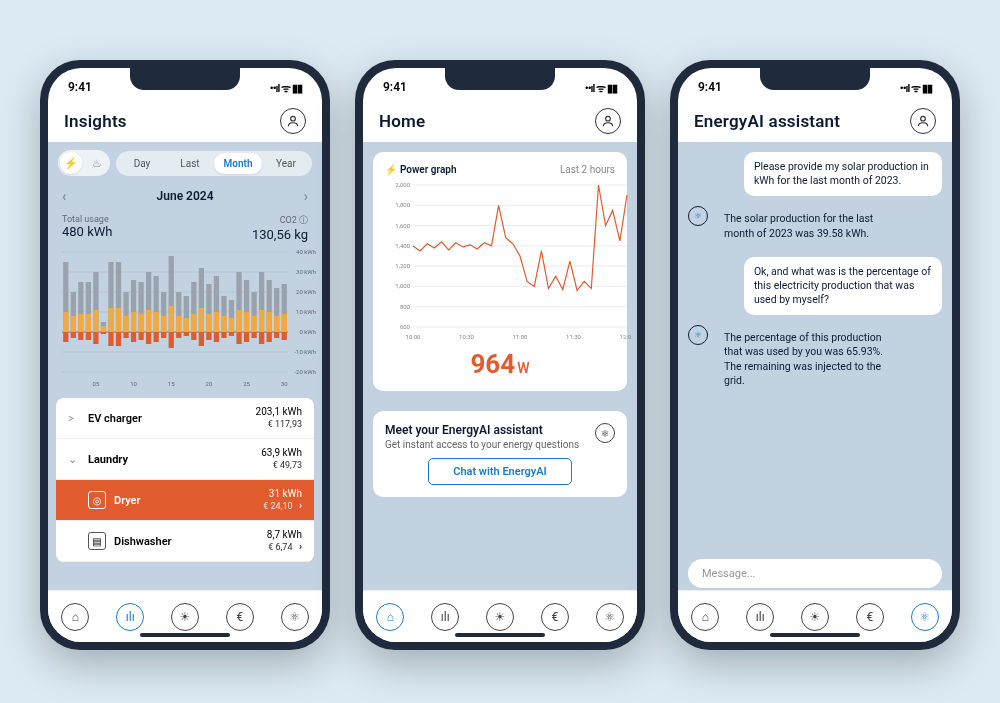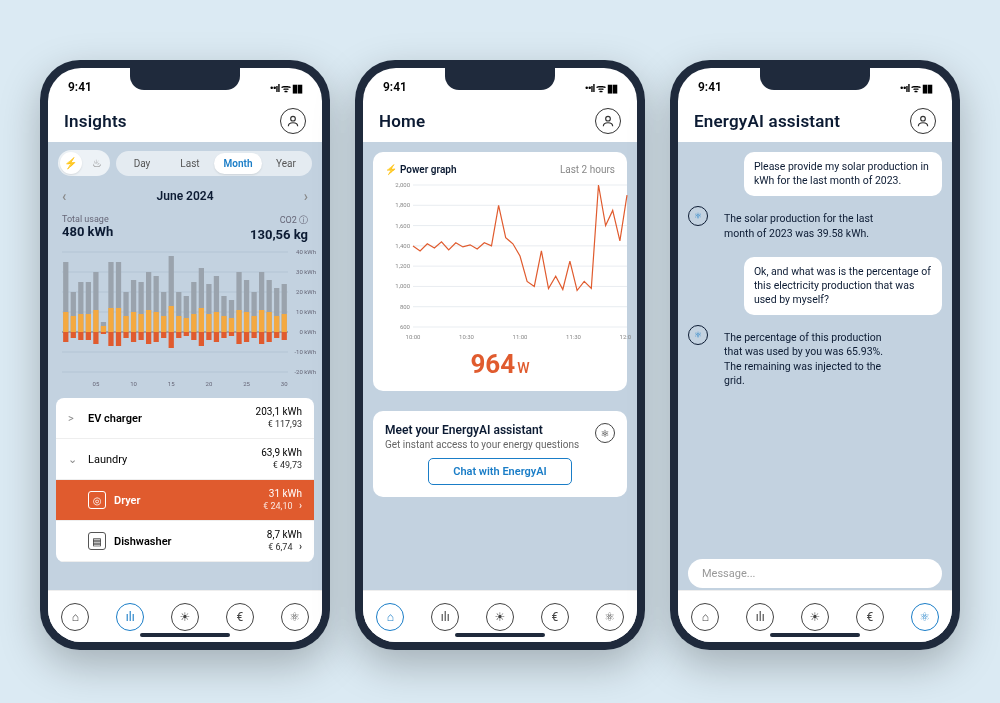--- a/index.html
+++ b/index.html
@@ -24,21 +24,21 @@
   .mode-icons { display:flex; gap:4px; background:rgba(255,255,255,.7); border-radius:14px; padding:2px; }
   .mode-icon { width:22px; height:22px; border-radius:11px; display:flex; align-items:center; justify-content:center; font-size:11px; }
   .mode-icon.on { background:#fff; color:#1a7dc7; box-shadow:0 1px 2px rgba(0,0,0,.1); }
   .period-tabs { flex:1; display:flex; background:rgba(255,255,255,.55); border-radius:14px; padding:2px; }
   .tab { flex:1; text-align:center; font-size:10px; padding:5px 0; border-radius:12px; color:#555; }
   .tab.on { background:#fff; color:#1a7dc7; font-weight:600; box-shadow:0 1px 2px rgba(0,0,0,.1); }
   .month-nav { display:flex; justify-content:space-between; align-items:center; padding:4px 14px; font-size:12px; font-weight:600; color:#0c1b33; }
   .chev { color:#888; font-size:14px; }
   .stats { display:flex; justify-content:space-between; padding:6px 14px 2px; }
   .stat-label { font-size:9px; color:#667; }
-  .stat-value { font-size:13px; font-weight:700; color:#0c1b33; }
+  .stat-value { font-size:13px; font-weight:400; color:#0c1b33; }
   .stat-right { text-align:right; }
   .barchart { padding:4px 10px 0; }
   .device-list { background:#fff; margin:6px 8px 0; border-radius:8px; overflow:hidden; }
   .device-row { display:flex; align-items:center; justify-content:space-between; padding:8px 12px; font-size:11px; border-bottom:1px solid #eee; }
   .device-row.selected { background:#e05b2e; color:#fff; }
   .device-left { display:flex; align-items:center; gap:8px; }
   .device-right { text-align:right; font-size:10px; line-height:1.2; }
   .device-right .sub { font-size:9px; opacity:.85; }
   .dev-icon { width:18px; height:18px; display:flex; align-items:center; justify-content:center; }
 
@@ -236,21 +236,21 @@
       <div class="device-row">
             <div class="device-left">
               <span style="width:12px;color:#888">&gt;</span>
               <span style="font-weight:600">EV charger</span>
             </div>
             <div class="device-right">203,1 kWh<br><span class="sub">€ 117,93</span></div>
           </div>
           <div class="device-row">
             <div class="device-left">
               <span style="width:12px;color:#888">⌄</span>
-              <span style="font-weight:400">Laundry</span>
+              <span style="font-weight:700">Laundry</span>
             </div>
             <div class="device-right">63,9 kWh<br><span class="sub">€ 49,73</span></div>
           </div>
           <div class="device-row selected">
             <div class="device-left">
               <span style="width:12px"></span>
               <span class="dev-icon" style="border:1px solid #fff;border-radius:3px;font-size:10px">◎</span>
               <span style="font-weight:600">Dryer</span>
             </div>
             <div class="device-right">31 kWh<br><span class="sub">€ 24,10</span> <span style="margin-left:4px">›</span></div>

